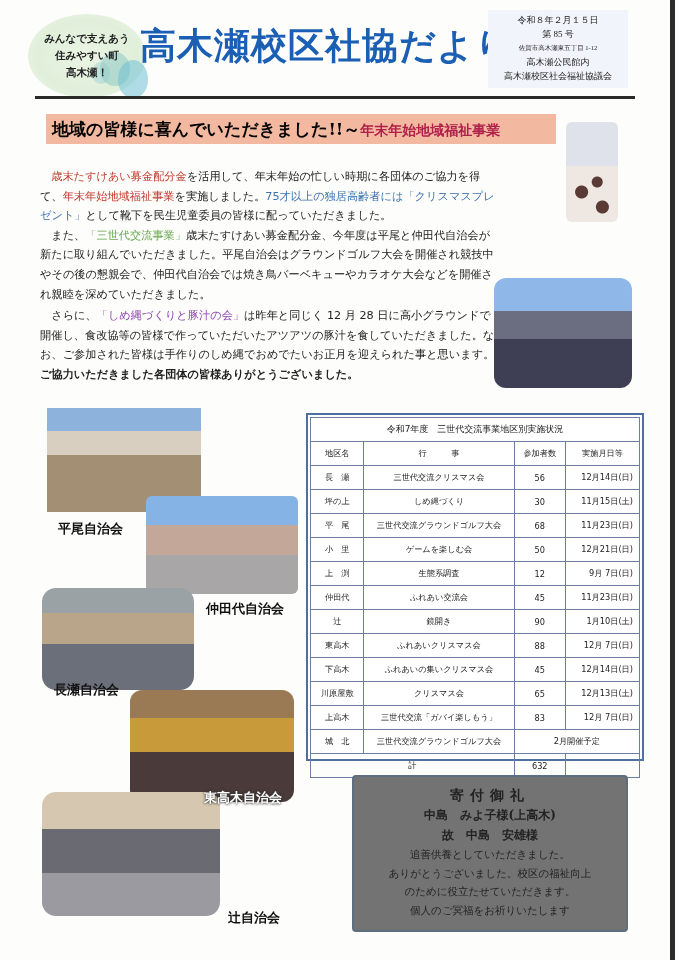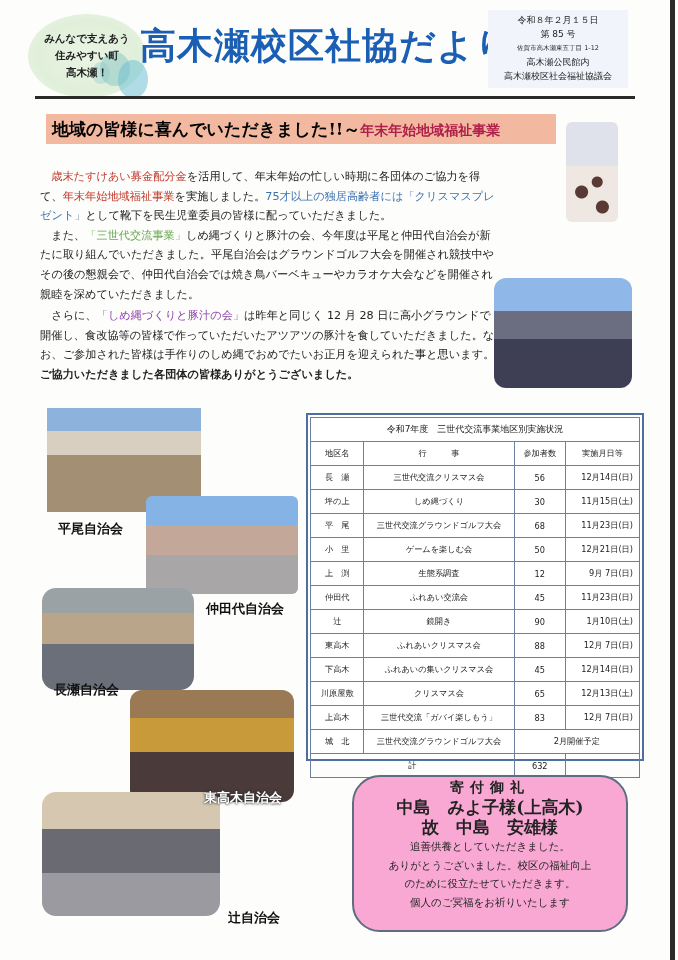--- a/index.html
+++ b/index.html
@@ -10,21 +10,21 @@
 
   
   .slogan-bubble { left: 28px; top: 14px; width: 118px; height: 84px; border-radius: 50%;
     background: radial-gradient(ellipse at center, #eaf4e4 0%, #e0efda 60%, #eef6ea 100%); }
   .slogan { left: 30px; top: 30px; width: 114px; text-align: center; font-size: 10.5px; line-height: 17px; color: #222; font-weight: bold; }
   .balloon { border-radius: 50% 50% 48% 48%; opacity: .55; }
   .b1 { left: 100px; top: 52px; width: 30px; height: 34px; background: #8ec9c4; }
   .b2 { left: 118px; top: 60px; width: 30px; height: 38px; background: #6fc1d5; }
   .b3 { left: 92px; top: 62px; width: 18px; height: 22px; background: #a5d7d7; }
   .title { left: 140px; top: 22px; font-size: 36px; font-weight: bold; color: #1a5fb4; letter-spacing: 1px; white-space: nowrap; }
-  .infobox { left: 488px; top: 10px; width: 140px; height: 78px; background: #f1f4fa; text-align: center; font-size: 9px; line-height: 14px; padding-top: 3px; }
+  .infobox { left: 488px; top: 10px; width: 140px; height: 78px; background: #f1f4fa; text-align: center; font-size: 9px; line-height: 14px; padding-top: 3px; font-family: Liberation Serif, serif; }
   .infobox .addr { font-size: 6.5px; }
   .hr { left: 35px; top: 96px; width: 600px; height: 3px; background: #2a2a2a; }
   .vr { left: 670px; top: 0; width: 5px; height: 960px; background: #2c2c2c; }
 
   
   .headline { left: 46px; top: 114px; width: 510px; height: 30px; background: #f2b9a0; padding: 4px 6px; white-space: nowrap; font-family: "DejaVu Serif", serif; }
   .headline .main { font-size: 17px; font-weight: bold; color: #000000; }
   .headline .sub { font-size: 14px; font-weight: bold; color: #b0204a; }
 
   .photo-socks { left: 566px; top: 122px; width: 52px; height: 100px; border-radius: 6px;
@@ -56,23 +56,23 @@
   .cap.white { color: #fff; text-shadow: 0 0 2px #333, 0 0 3px #333; }
 
   
   .tbl-wrap { left: 306px; top: 413px; width: 338px; height: 348px; border: 2px solid #4f6fa0; background: #fff; padding: 2px; }
   table { width: 100%; border-collapse: collapse; font-size: 8.2px; color: #222; }
   td, th { border: 1px solid #6b7fa0; text-align: center; height: 24px; font-weight: normal; white-space: nowrap; }
   .tcap { height: 24px; font-size: 9px; }
   .c1 { width: 52px; } .c2 { width: 146px; } .c3 { width: 50px; } .c4 { width: 72px; text-align: right; padding-right: 6px; }
 
   
-  .donation { left: 352px; top: 775px; width: 276px; height: 157px; border: 2px solid #5d6e80; border-radius: 28px; background: #f9a8d4; text-align: center; padding-top: 0; }
+  .donation { left: 352px; top: 775px; width: 276px; height: 157px; border: 2px solid #5d6e80; border-radius: 4px; background: #737373; text-align: center; padding-top: 8px; }
   .donation .h { font-family: "DejaVu Serif", serif; font-weight: bold; font-size: 14px; letter-spacing: 6px; line-height: 20px; }
-  .donation .n { font-family: "DejaVu Serif", serif; font-weight: bold; font-size: 17px; line-height: 20px; }
+  .donation .n { font-family: "DejaVu Serif", serif; font-weight: bold; font-size: 12px; line-height: 20px; }
   .donation .t { font-size: 10.5px; line-height: 18.5px; }
 </style>
 </head>
 <body>
 
 <div class="abs slogan-bubble"></div>
 <div class="abs balloon b3"></div>
 <div class="abs balloon b1"></div>
 <div class="abs balloon b2"></div>
 <div class="abs slogan">
@@ -94,21 +94,21 @@
 <div class="abs headline">
   <span class="main">地域の皆様に喜んでいただきました!!～</span><span class="sub">年末年始地域福祉事業</span>
 </div>
 <div class="abs photo-socks"></div>
 
 <div class="abs body">
   <p>
     　<span class="red">歳末たすけあい募金配分金</span><span>を活用して、年末年始の忙しい時期に各団体のご協力を得て、</span><span class="red">年末年始地域福祉事業</span><span>を実施しました。</span><span class="blue">75才以上の独居高齢者には「クリスマスプレゼント」</span><span>として靴下を民生児童委員の皆様に配っていただきました。</span>
   </p>
   <p>
-    　<span>また、</span><span class="green">「三世代交流事業」</span><span>しめ縄づくりと豚汁の会、今年度は平尾と仲田代自治会が新たに取り組んでいただきました。平尾自治会はグラウンドゴルフ大会を開催され競技中やその後の懇親会で、仲田代自治会では焼き鳥バーベキューやカラオケ大会などを開催され親睦を深めていただきました。</span>
+    　<span>また、</span><span class="green">「三世代交流事業」</span><span>歳末たすけあい募金配分金、今年度は平尾と仲田代自治会が新たに取り組んでいただきました。平尾自治会はグラウンドゴルフ大会を開催され競技中やその後の懇親会で、仲田代自治会では焼き鳥バーベキューやカラオケ大会などを開催され親睦を深めていただきました。</span>
   </p>
   <p style="margin-top:2px;">
     　<span>さらに、</span><span class="purple">「しめ縄づくりと豚汁の会」</span><span>は昨年と同じく 12 月 28 日に高小グラウンドで開催し、食改協等の皆様で作っていただいたアツアツの豚汁を食していただきました。なお、ご参加された皆様は手作りのしめ縄でおめでたいお正月を迎えられた事と思います。</span><span class="bold">ご協力いただきました各団体の皆様ありがとうございました。</span>
   </p>
 </div>
 <div class="abs photo-shimenawa"></div>
 
 <div class="abs photo p-hirao"></div>
 <div class="abs cap" style="left:58px;top:520px;">平尾自治会</div>
 <div class="abs photo p-nakatashiro"></div>

